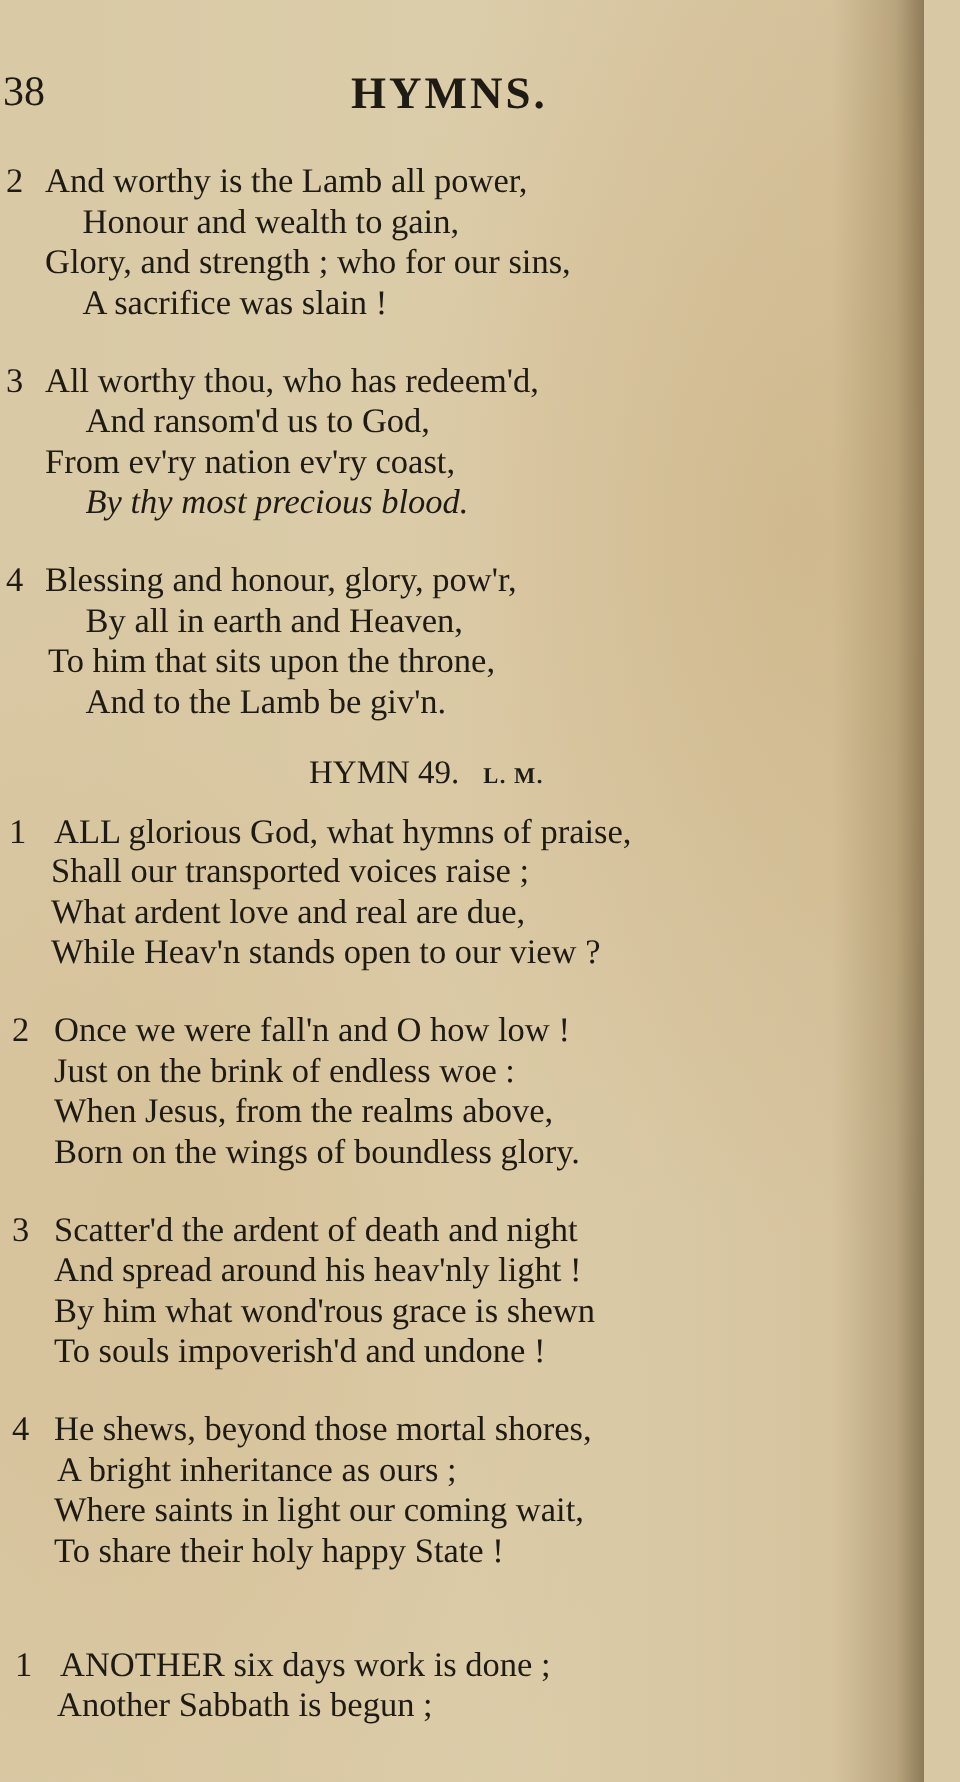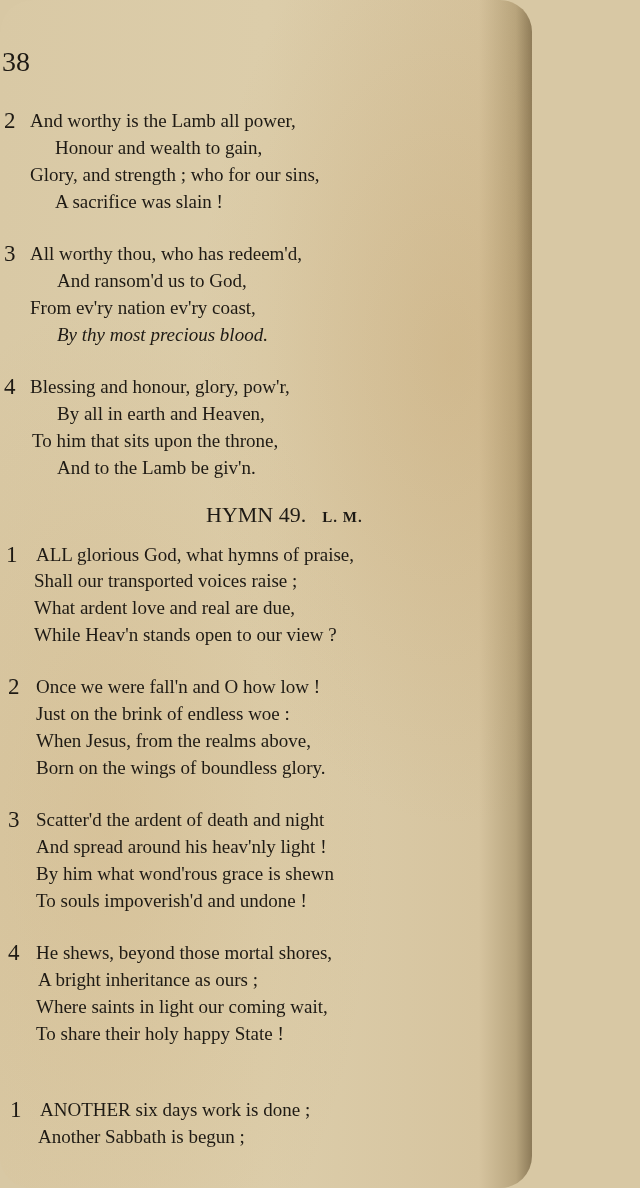--- a/index.html
+++ b/index.html
@@ -3,41 +3,41 @@
   <meta charset="utf-8">
   <style>
     html, body { margin: 0; padding: 0; }
     body {
       width: 640px; height: 1188px; overflow: hidden;
       background: #d8c8a4;
       font-family: "Liberation Serif", "DejaVu Serif", serif;
       color: #1e1a14;
     }
     .page {
-      position: relative; width: 532px; height: 1188px;
+      position: relative; width: 616px; height: 1188px;
       background:
         radial-gradient(ellipse at 85% 30%, rgba(190,150,90,0.25), transparent 40%),
         radial-gradient(ellipse at 20% 70%, rgba(200,160,100,0.2), transparent 45%),
         linear-gradient(90deg, #d9c9a5 0%, #dccdaa 50%, #d6c49f 90%, #b8a57e 97%, #8c7a58 100%);
-      border-radius: 32px;
     }
     .header { position: absolute; top: 46px; left: 0; width: 640px; height: 40px; }
     .page-num { position: absolute; left: 2px; top: 0; font-size: 28px; }
     .running-title { position: absolute; left: 234px; top: 0; font-size: 30px; font-weight: bold; letter-spacing: 2px; }
-    .line { position: absolute; white-space: nowrap; font-size: 19px; line-height: 27px; }
+    .line { position: absolute; white-space: nowrap; font-size: 23px; line-height: 27px; }
     .num { position: absolute; white-space: nowrap; font-size: 23px; line-height: 27px; }
     .hymn-title { position: absolute; white-space: nowrap; font-size: 22px; }
     .meter { font-size: 15px; font-weight: bold; letter-spacing: 1px; margin-left: 16px; }
   </style>
 </head>
 <body>
 
 <div class="page">
   <div class="header">
     <span class="page-num">38</span>
+    <span class="running-title">HYMNS.</span>
   </div>
 
   <div>
     <span class="num" style="left:4px;top:107px;">2</span>
     <span class="line" style="left:30px;top:107px;">And worthy is the Lamb all power,</span>
     <span class="line" style="left:55px;top:134px;">Honour and wealth to gain,</span>
     <span class="line" style="left:30px;top:161px;">Glory, and strength ; who for our sins,</span>
     <span class="line" style="left:55px;top:188px;">A sacrifice was slain !</span>
   </div>
 

